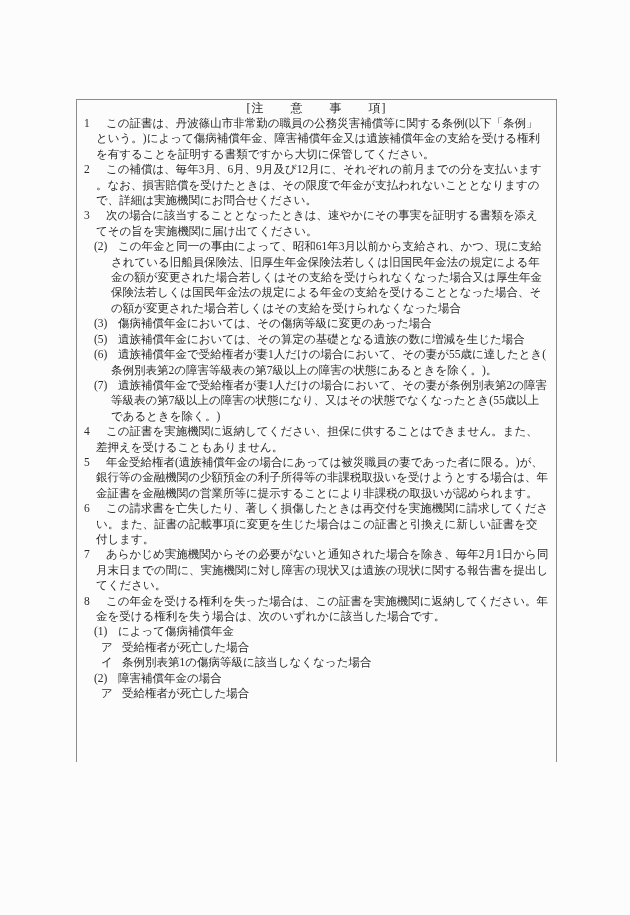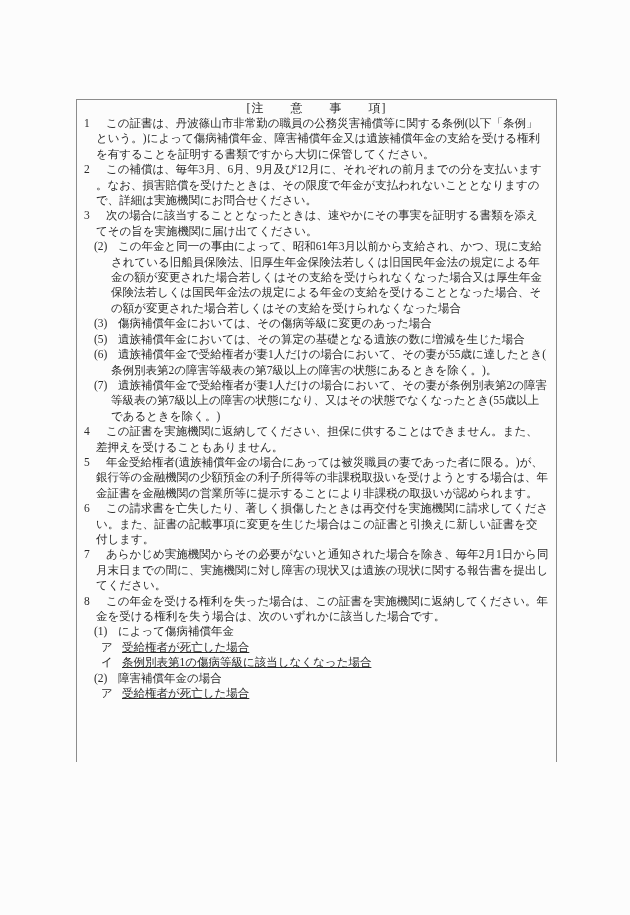--- a/index.html
+++ b/index.html
@@ -39,21 +39,21 @@
   }
   .item .label {
     display: inline-block;
     text-indent: 0;
     white-space: pre;
   }
   .lvl0 { padding-left: 12px; text-indent: -12px; }
   .lvl0 > .label { min-width: 22px; }
   .lvl1 { padding-left: 27px; text-indent: -17px; }
   .lvl1 > .label { min-width: 24px; }
-  .lvl2 { padding-left: 38px; text-indent: -21px; text-decoration: underline; }
+  .lvl2 { padding-left: 38px; text-indent: -21px; }
   .lvl2 > .label { min-width: 21px; }
 </style>
 </head>
 <body>
 
 <div class="page">
   <div class="notice-box">
     <div class="notice-title">[注　　意　　事　　項]</div>
     <div class="notice-items">
   <p class="item lvl0"><span class="label">1</span><span class="text">この証書は、丹波篠山市非常勤の職員の公務災害補償等に関する条例(以下「条例」という。)によって傷病補償年金、障害補償年金又は遺族補償年金の支給を受ける権利を有することを証明する書類ですから大切に保管してください。</span></p>

